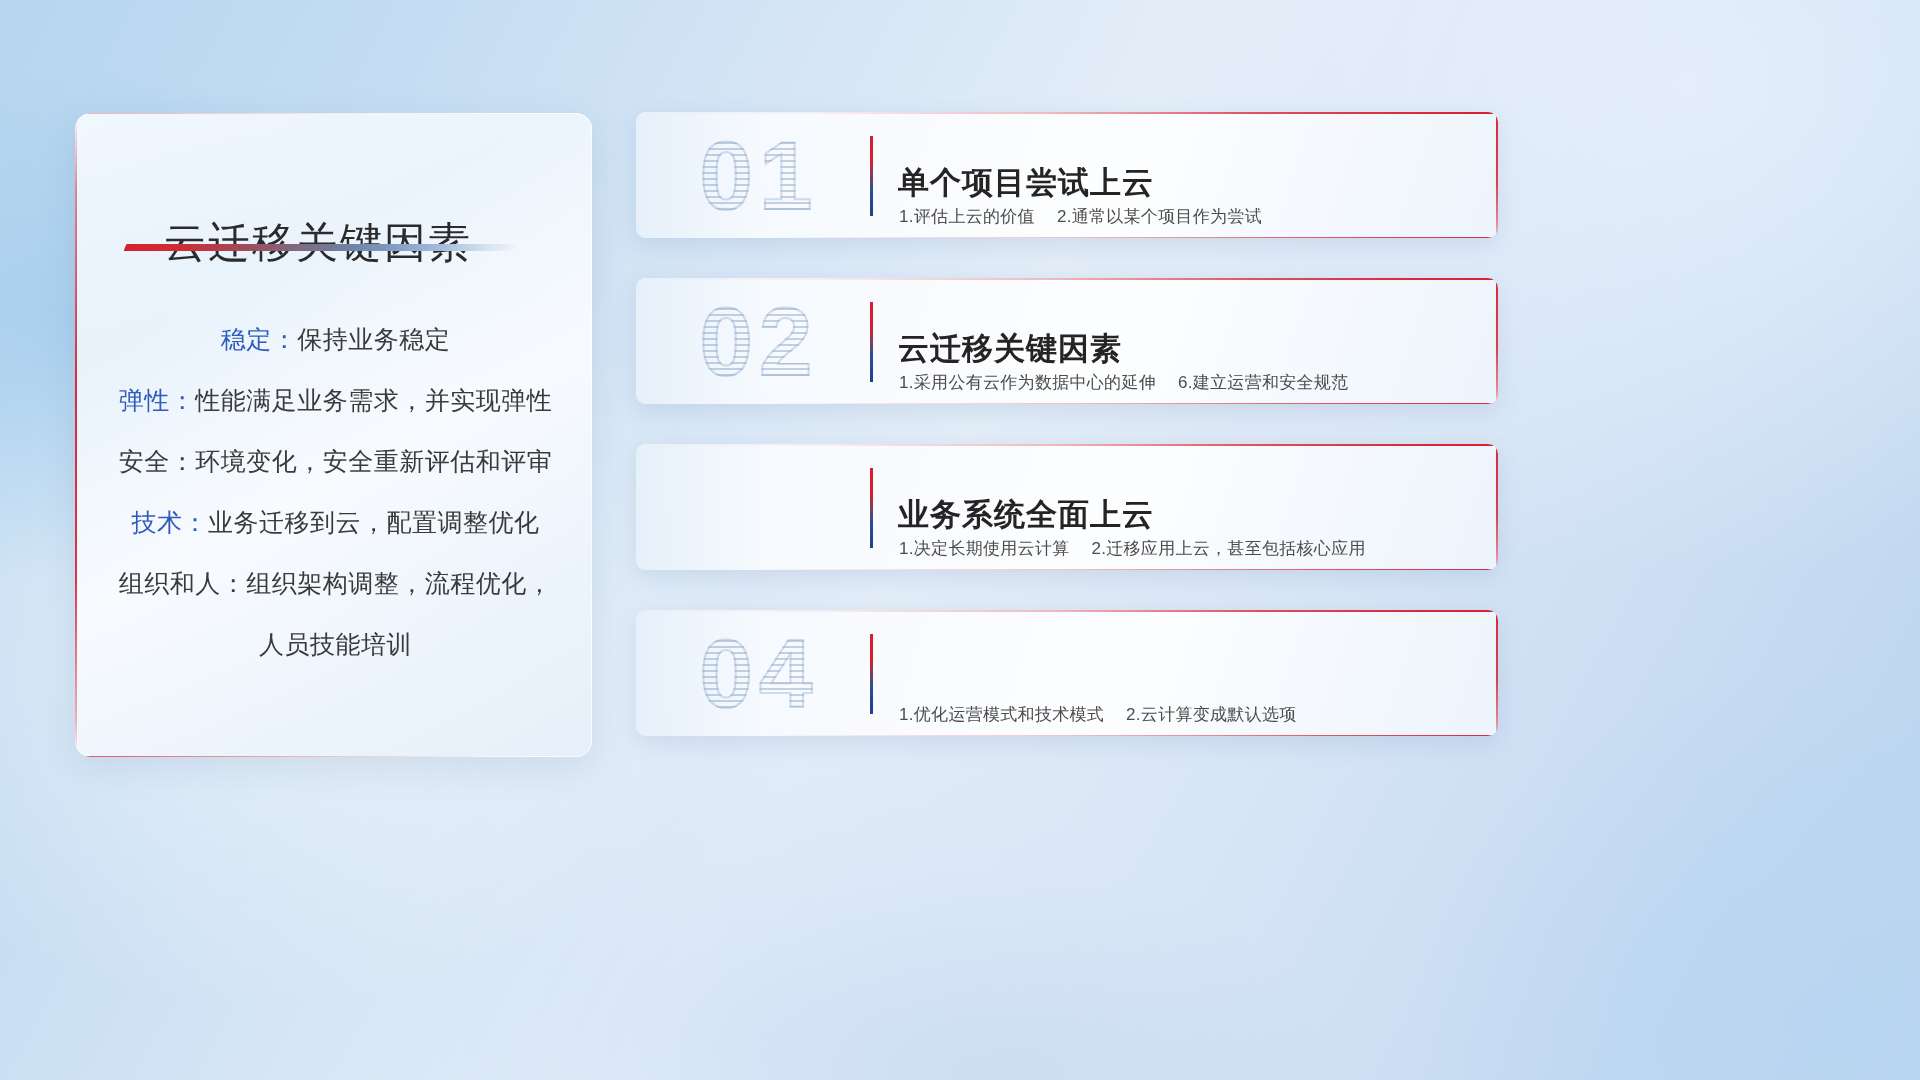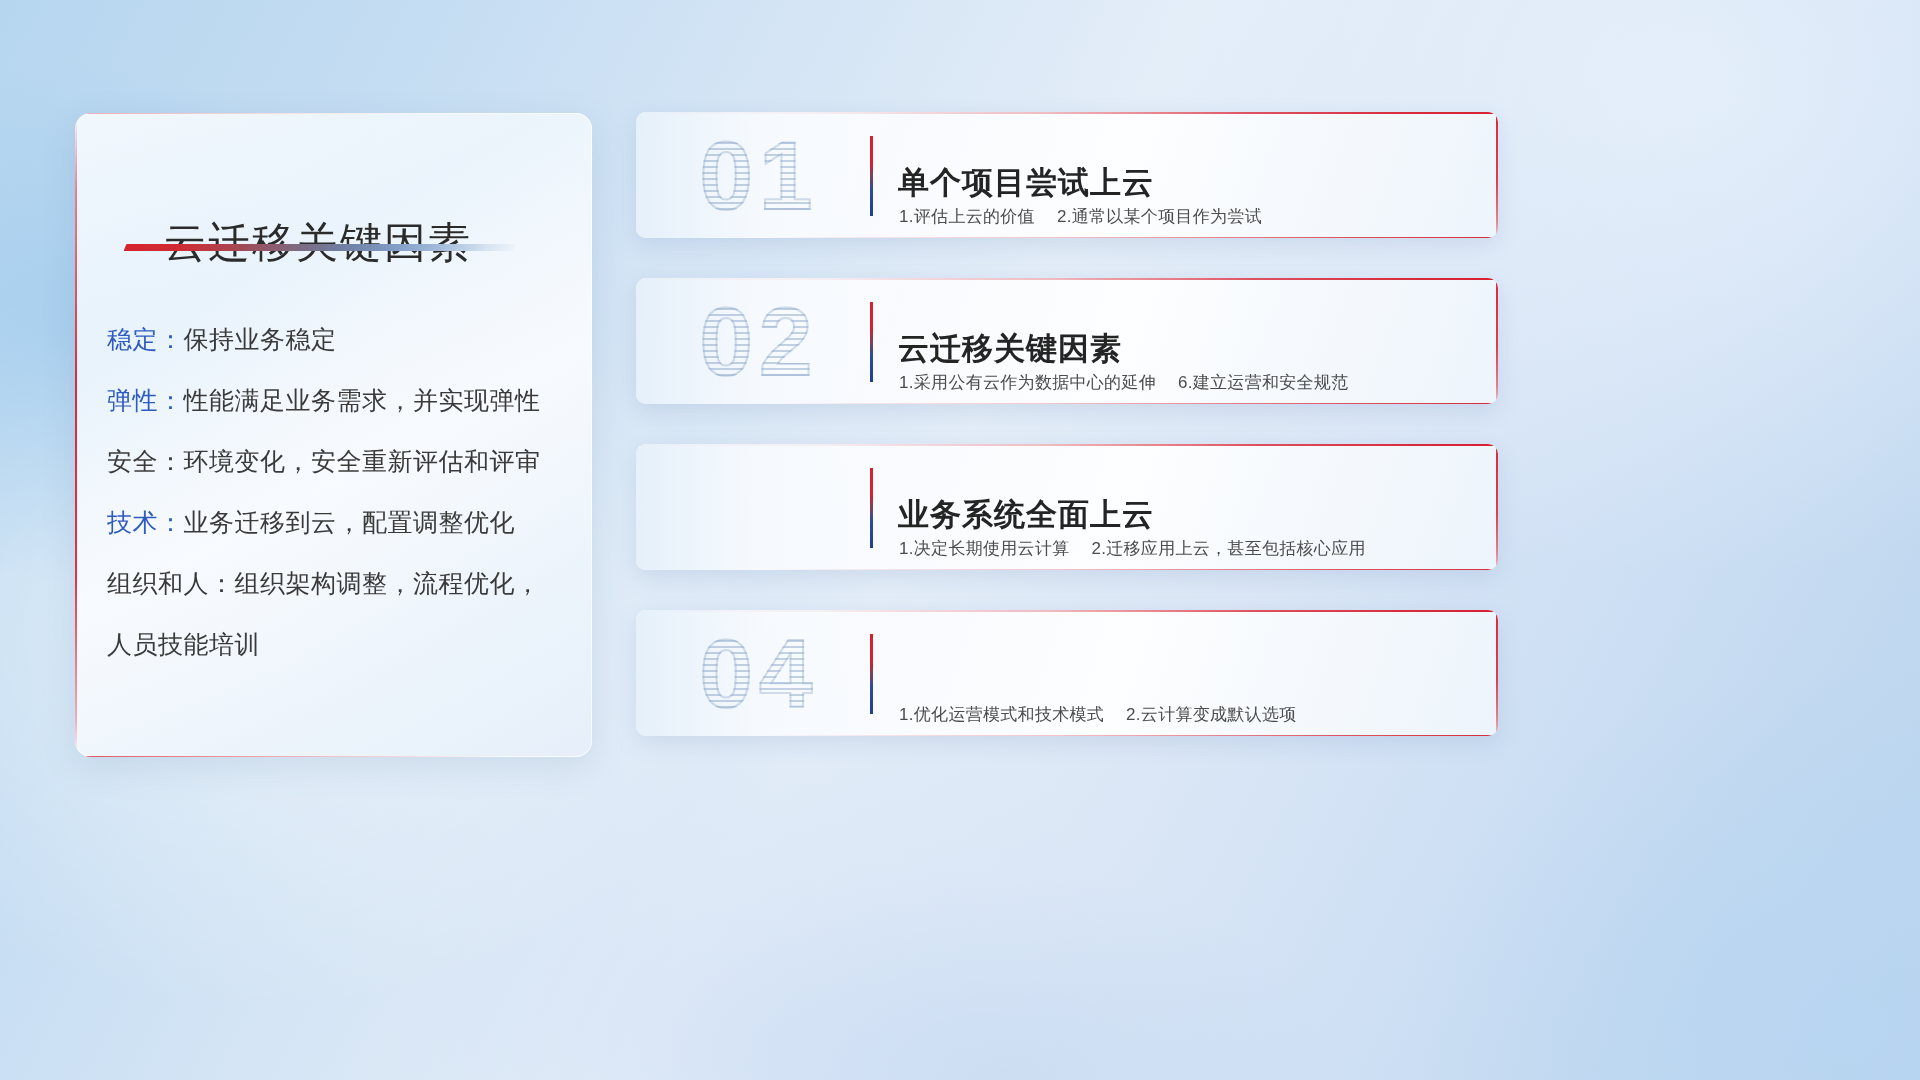--- a/index.html
+++ b/index.html
@@ -115,20 +115,21 @@
         #d7e4f1 93%,
         #eef4fa 100%);
     transform: skewX(-22deg);
   }
 
   #panel-list {
     position: absolute;
     left: 32px;
     top: 196px;
     right: 28px;
+    text-align: center;
   }
   .panel-row {
     font-size: 25px;
     line-height: 61px;
     white-space: nowrap;
     color: #3a3a3a;
     letter-spacing: 0.5px;
   }
   .panel-row .k { color: #2f5bbf; }
   .panel-row.dark .k { color: #3a3a3a; }

